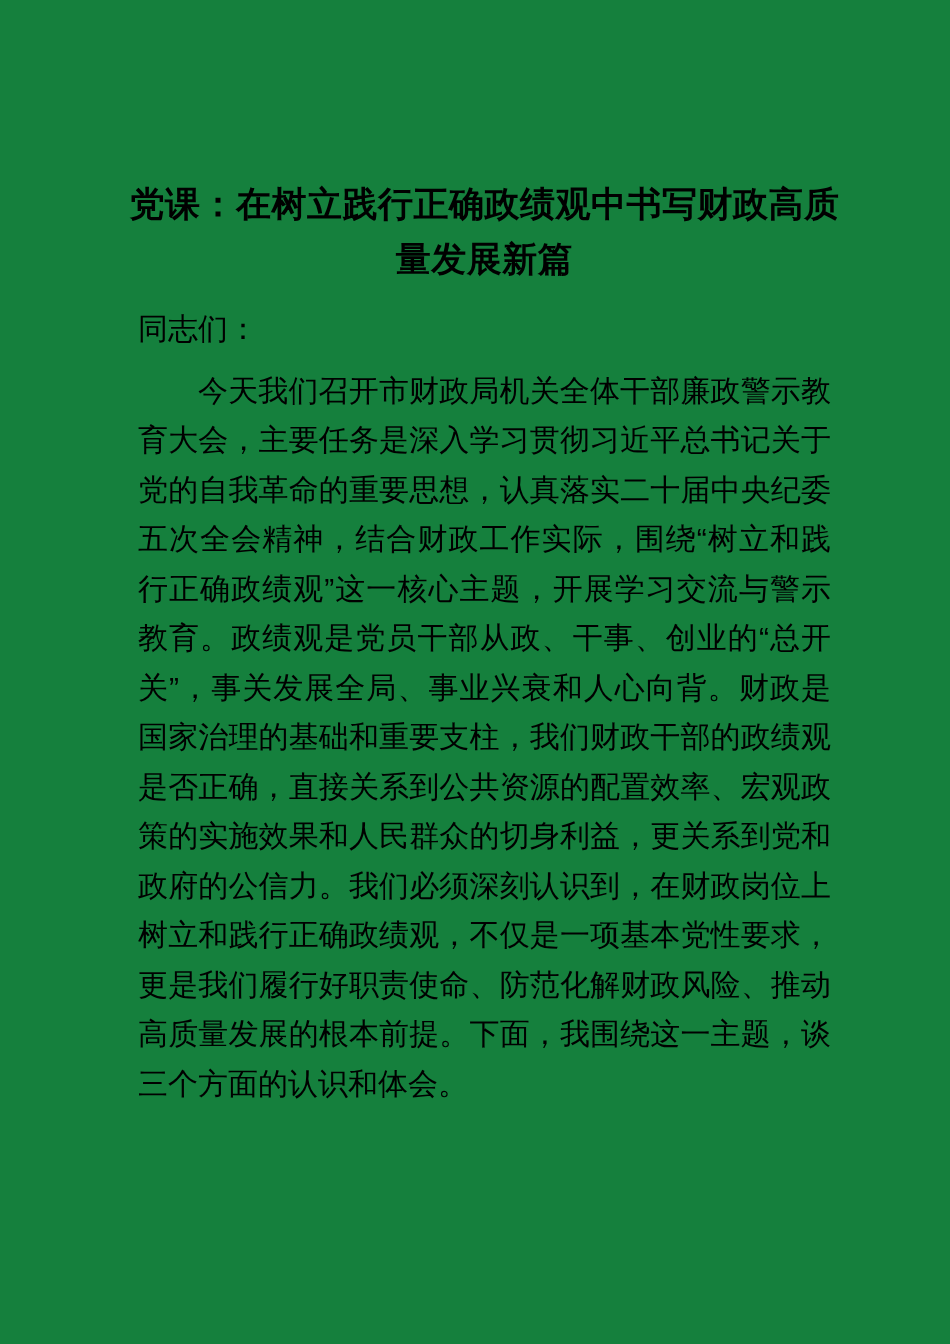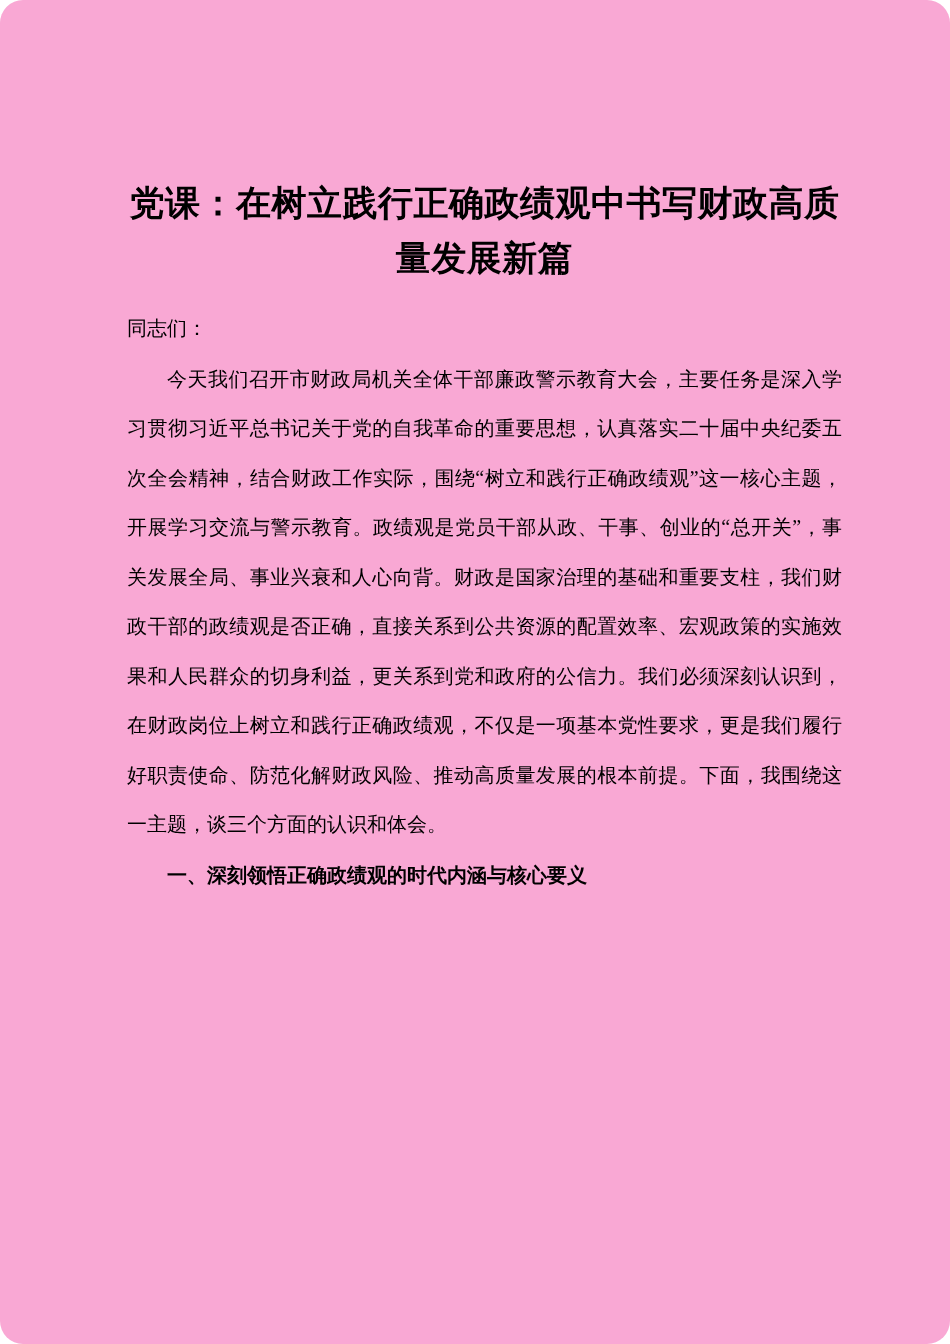--- a/index.html
+++ b/index.html
@@ -6,44 +6,43 @@
   html, body {
     margin: 0;
     padding: 0;
     background: #ffffff;
   }
   .page {
     position: relative;
     width: 950px;
     height: 1344px;
     margin: 0;
-    background: #f9a8d4;
+    background: #15803d;
     color: #000000;
-    font-family: Liberation Serif, serif;
+    font-family: Liberation Sans, sans-serif;
     overflow: hidden;
     padding-top: 176px;
-    border-radius: 23px;
   }
   .doc-title {
     margin: 0 0 0 126px;
     width: 717px;
     font-size: 35px;
     line-height: 55px;
     font-weight: bold;
     text-align: center;
     letter-spacing: 0.5px;
     color: #000000;
   }
   .doc-body {
     margin: 18px 0 0 126px;
     width: 717px;
   }
   .doc-body p {
-    margin: 1px;
-    font-size: 20px;
+    margin: 12px;
+    font-size: 30px;
     line-height: 49.5px;
     text-align: justify;
     text-justify: inter-character;
     color: #000000;
     word-break: normal;
   }
   .salutation {
     text-indent: 0;
   }
   .indent {
@@ -63,17 +62,16 @@
 <div class="page">
 
   <h1 class="doc-title">党课：在树立践行正确政绩观中书写财政高质量发展新篇</h1>
 
   <div class="doc-body">
 
     <p class="salutation">同志们：</p>
 
     <p class="indent">今天我们召开市财政局机关全体干部廉政警示教育大会，主要任务是深入学习贯彻习近平总书记关于党的自我革命的重要思想，认真落实二十届中央纪委五次全会精神，结合财政工作实际，围绕“树立和践行正确政绩观”这一核心主题，开展学习交流与警示教育。政绩观是党员干部从政、干事、创业的“总开关”，事关发展全局、事业兴衰和人心向背。财政是国家治理的基础和重要支柱，我们财政干部的政绩观是否正确，直接关系到公共资源的配置效率、宏观政策的实施效果和人民群众的切身利益，更关系到党和政府的公信力。我们必须深刻认识到，在财政岗位上树立和践行正确政绩观，不仅是一项基本党性要求，更是我们履行好职责使命、防范化解财政风险、推动高质量发展的根本前提。下面，我围绕这一主题，谈三个方面的认识和体会。</p>
 
-    <p class="indent heading">一、深刻领悟正确政绩观的时代内涵与核心要义</p>
 
 
   </div>
 </div>
 
 </body></html>

